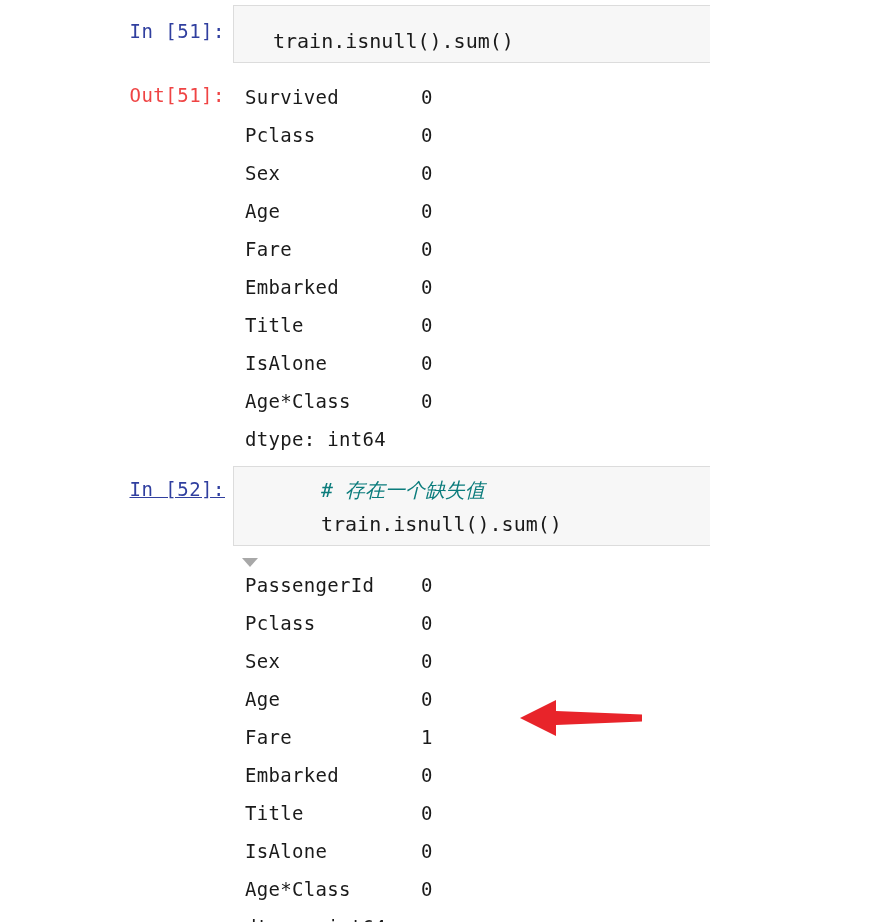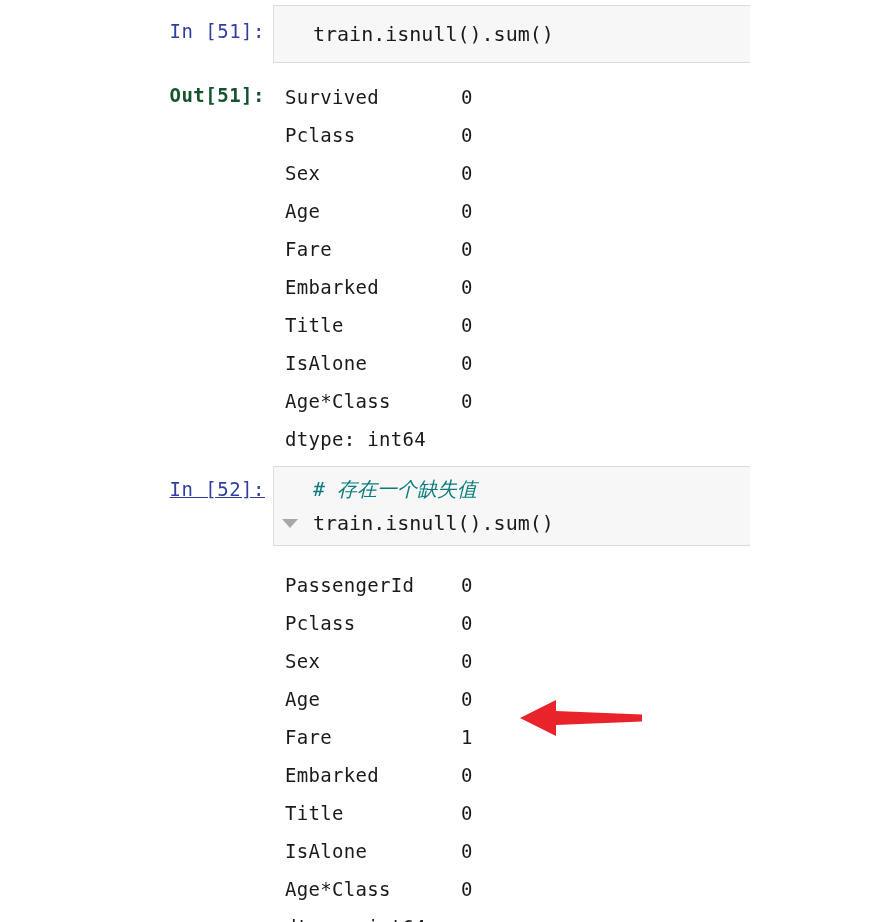--- a/index.html
+++ b/index.html
@@ -21,49 +21,48 @@
     left: 0; top: 0;
     width: 878px;
     height: 922px;
   }
 
   
   .cell {
     position: absolute;
     left: 0;
     width: 710px;
-    margin-left: 40px;
   }
 
   
   .prompt {
     position: absolute;
     left: 0;
     width: 225px;
     text-align: right;
     font-family: "DejaVu Sans Mono", "Liberation Mono", monospace;
     font-size: 19px;
     line-height: 34px;
     letter-spacing: 0.5px;
     white-space: pre;
   }
   .prompt-in  { color: #303f9f; }
-  .prompt-out { color: #14532d; font-weight: bold; }
+  .prompt-out { color: #ef4444; }
 
   
   .input-box {
     position: absolute;
     left: 233px;
     right: 0;
     background: #f7f7f7;
     border: 1px solid #dcdcdc;
     border-right: none;
     box-sizing: border-box;
     display: flex;
-    align-items: center;
+    align-items: flex-end;
   }
   .input-gutter {
     width: 31px;
     flex: 0 0 31px;
     border-right: 1px solid #dcdcdc;
     position: relative;
     background: #f7f7f7;
   }
   .collapse-triangle {
     position: absolute;
@@ -132,21 +131,21 @@
 Embarked       0
 Title          0
 IsAlone        0
 Age*Class      0
 dtype: int64</div>
   </div>
 
   <div class="cell" style="top:460px;height:92px;">
     <div class="prompt prompt-in" style="top:12px;text-decoration:underline;">In [52]:</div>
 
-    <div class="input-box" style="top:6px;height:80px;">
+    <div class="input-box" style="top:6px;height:80px;gap:48px;">
       <div class="input-gutter">
         <div class="collapse-triangle"></div>
       </div>
       <div class="code"><span class="tok-comment"># 存在一个缺失值</span><br><span>train.isnull().sum()</span></div>
     </div>
   </div>
 
   <div class="cell" style="top:558px;height:350px;">
     <div class="output" style="top:8px;">PassengerId    0
 Pclass         0

